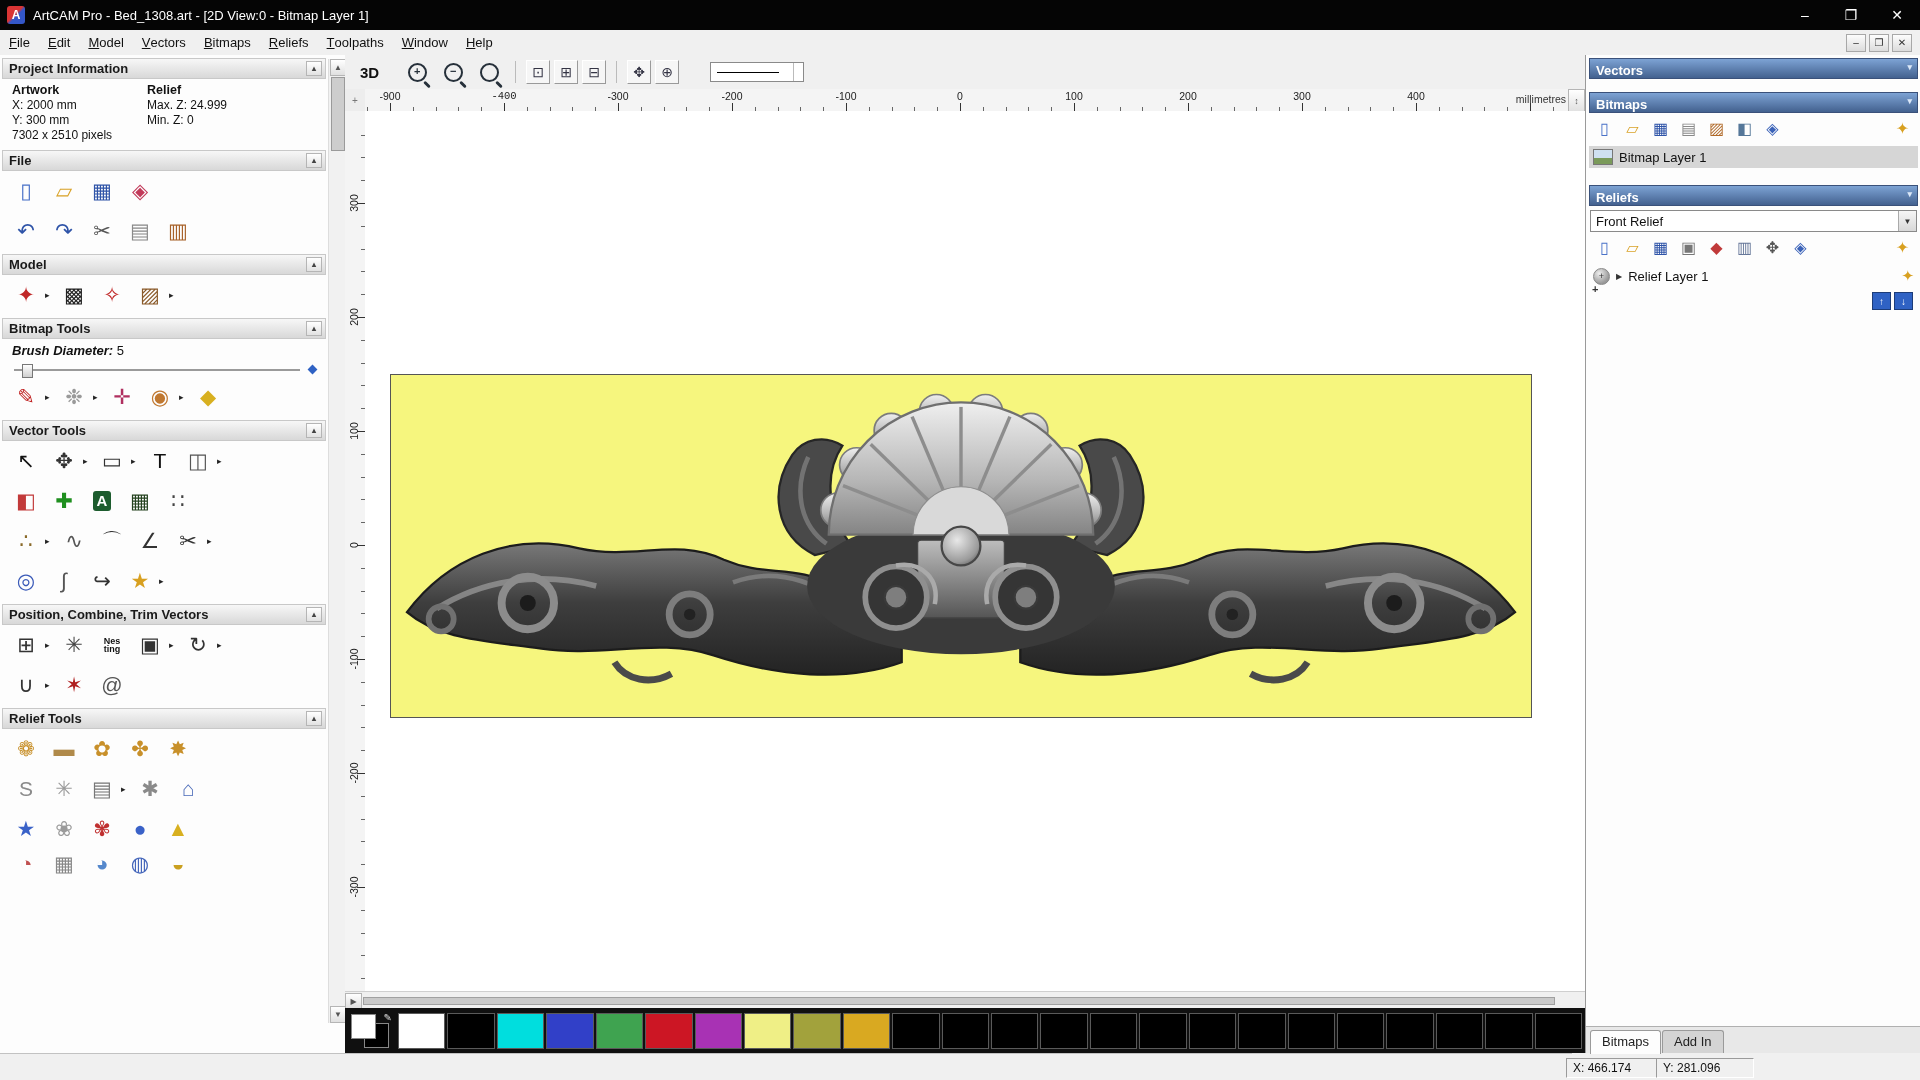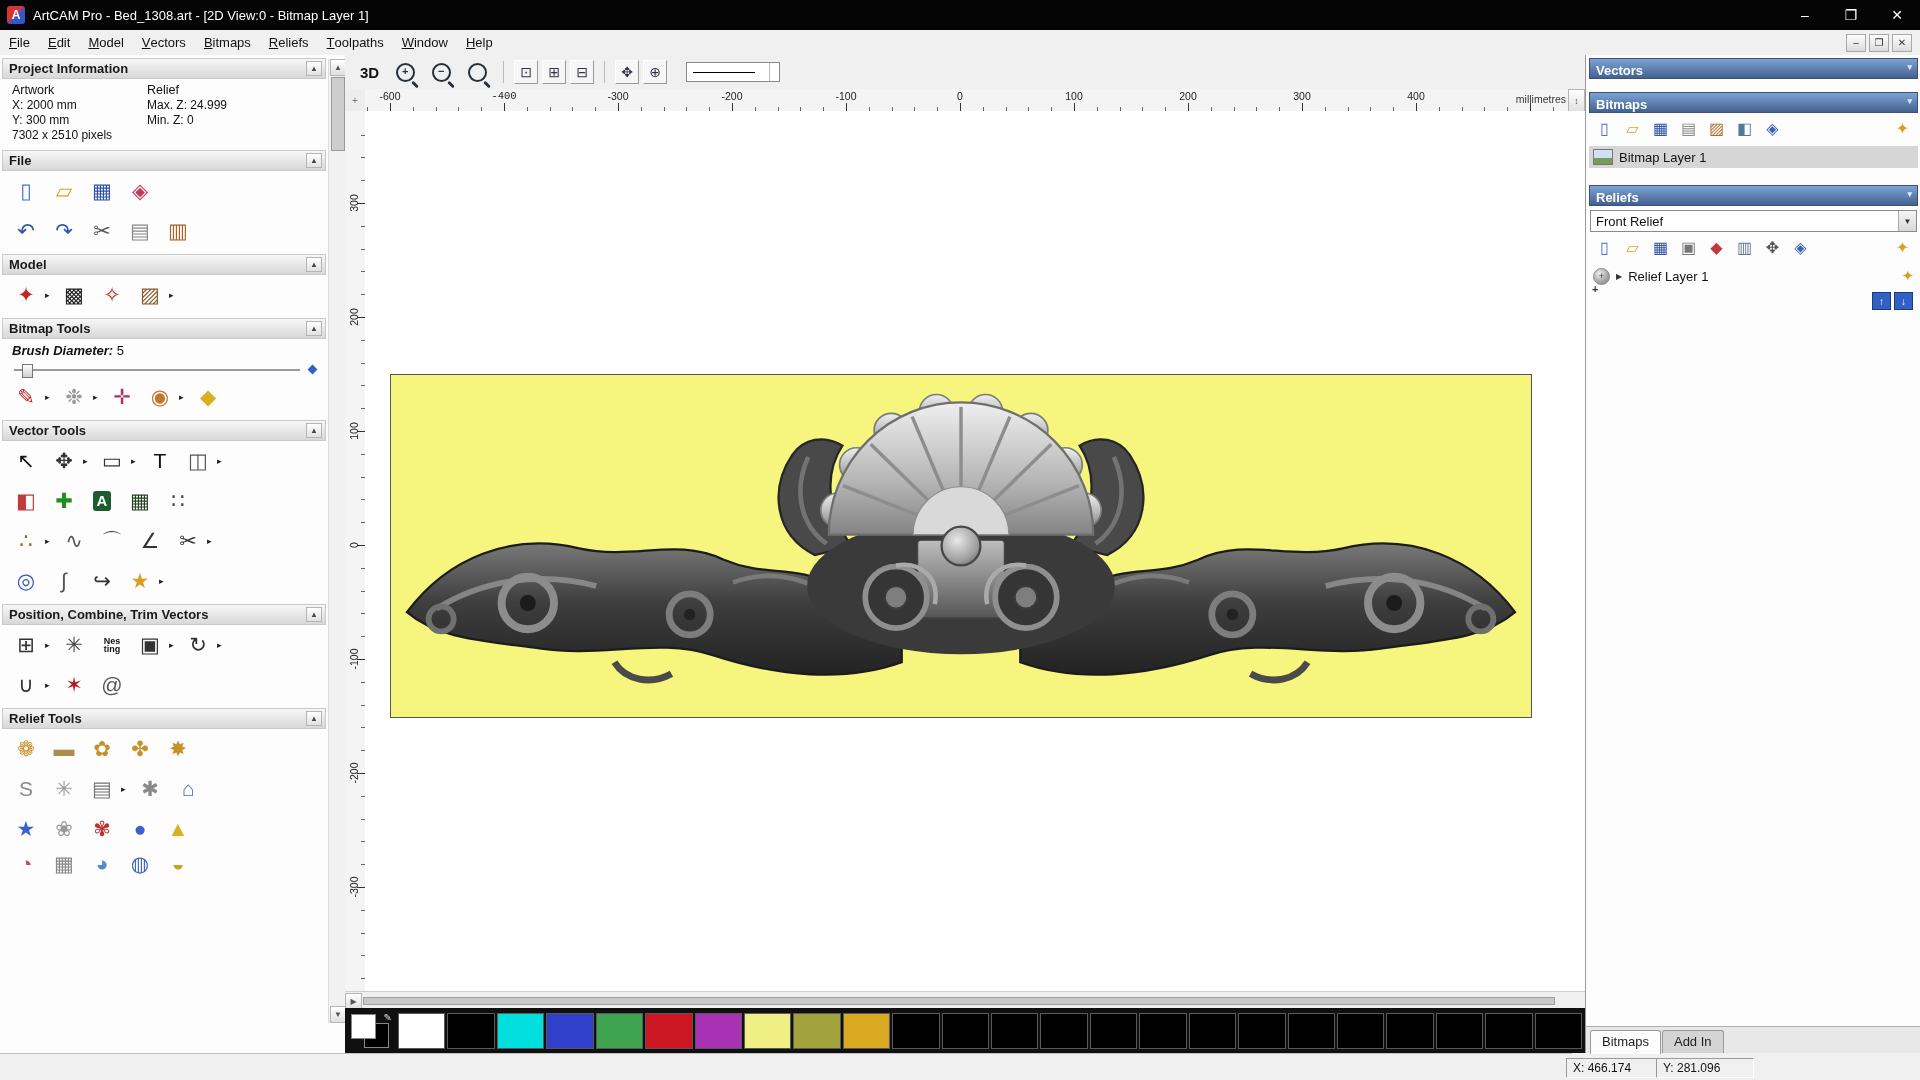--- a/index.html
+++ b/index.html
@@ -27,21 +27,21 @@
               border-right:1px solid #9a9a9a;}
   .lp-content{position:absolute;left:0;top:0;right:17px;bottom:27px;overflow:hidden;}
   .section-header{height:19px;margin:3px 2px 0 2px;background:linear-gradient(#f7f7f7,#d8d8d8);
                   border:1px solid #c8c8c8;display:flex;align-items:center;padding:0 6px;
                   font-weight:bold;font-size:13px;color:#1a1a1a;position:relative;}
   .hdr-btn{position:absolute;right:3px;top:2px;width:14px;height:13px;border:1px solid #b5b5b5;
            background:linear-gradient(#fff,#e2e2e2);font-size:8px;color:#444;
            display:flex;align-items:center;justify-content:center;}
   .pi-grid{display:flex;padding:4px 4px 4px 12px;}
   .pi-col1{width:135px;}
-  .pi-h{font-weight:normal;font-size:12.5px;margin-bottom:1px;}
+  .pi-h{font-weight:bold;font-size:12.5px;margin-bottom:1px;}
   .pi-line{font-size:12px;line-height:15px;color:#111;}
   .icon-row{display:flex;align-items:center;padding:5px 4px 5px 10px;gap:6px;}
   .tool-icon{width:32px;height:30px;display:flex;align-items:center;justify-content:center;
              font-size:21px;position:relative;cursor:default;}
   .tool-icon.sm{width:25px;height:23px;font-size:16px;}
   .tool-icon .glyph.badge{padding:0 4px;border-radius:3px;font-size:15px;font-weight:bold;line-height:20px;}
   .tool-icon.txt2{flex-direction:column;font-size:9px;font-weight:bold;line-height:8px;}
   .drop-arrow{font-size:9px;color:#222;width:7px;margin-left:-3px;}
   .brush-row{padding:4px 0 0 12px;font-size:13px;}
   .brush-label{font-weight:bold;font-style:italic;}
@@ -58,21 +58,21 @@
   .sb-up{top:0;} .sb-down{bottom:0;}
   .sb-thumb{position:absolute;left:2px;top:18px;width:12px;height:72px;background:#cdcdcd;border:1px solid #9a9a9a;}
   .panel-tabs{position:absolute;left:0;right:0;bottom:0;height:26px;background:#e8e8e8;
               border-top:1px solid #b0b0b0;display:flex;align-items:flex-end;padding-left:4px;gap:1px;}
   .tab{padding:3px 11px 4px 11px;border:1px solid #9a9a9a;border-bottom:none;border-radius:3px 3px 0 0;
        background:#d4d4d4;font-size:13px;color:#222;}
   .tab.active{background:#fdfdfd;position:relative;top:1px;padding-bottom:5px;}
   
   #center{position:absolute;left:345px;top:55px;width:1240px;height:998px;background:#fff;}
   .view-toolbar{position:absolute;left:0;top:0;right:0;height:34px;background:#f0f0f0;
-                border-bottom:1px solid #cfcfcf;display:flex;align-items:center;padding-left:10px;gap:5px;}
+                border-bottom:1px solid #cfcfcf;display:flex;align-items:center;padding-left:10px;gap:17px;}
   .btn-3d{font-weight:bold;font-size:15px;padding:2px 5px;color:#111;}
   .mag{position:relative;width:15px;height:15px;border:2px solid #26303a;border-radius:50%;
        font-size:11px;line-height:13px;text-align:center;color:#26303a;font-weight:bold;margin:0 3px;}
   .mag::after{content:"";position:absolute;right:-6px;bottom:-6px;width:8px;height:3px;background:#26303a;
               transform:rotate(45deg);border-radius:2px;}
   .boxed{width:22px;height:22px;border:1px solid #9a9a9a;border-top-color:#fff;border-left-color:#fff;
          background:#f6f6f6;display:flex;align-items:center;justify-content:center;font-size:14px;color:#334;}
   .tb-sep{width:1px;height:22px;background:#bbb;margin:0 6px;}
   .line-style{width:92px;height:18px;background:#fff;border:1px solid #8a8a8a;display:flex;
               align-items:center;margin-left:14px;position:relative;}
@@ -574,21 +574,21 @@
         <div class="tick" style="left: 982.6px;"></div>
         <div class="tick" style="left: 1005.4px;"></div>
         <div class="tick" style="left: 1028.2px;"></div>
         <div class="tick major" style="left: 1051px;"></div>
         <div class="tick" style="left: 1073.8px;"></div>
         <div class="tick" style="left: 1096.6px;"></div>
         <div class="tick" style="left: 1119.4px;"></div>
         <div class="tick" style="left: 1142.2px;"></div>
         <div class="tick major" style="left: 1165px;"></div>
         <div class="tick" style="left: 1187.8px;"></div>
-        <span class="rlabel" style="left: 25px;">-600</span>
+        <span class="rlabel" style="left: 25px;">-900</span>
         <span class="rlabel" style="left: 139px; font-family: Liberation Mono, monospace;">-400</span>
         <span class="rlabel" style="left: 253px;">-300</span>
         <span class="rlabel" style="left: 367px;">-200</span>
         <span class="rlabel" style="left: 481px;">-100</span>
         <span class="rlabel" style="left: 595px;">0</span>
         <span class="rlabel" style="left: 709px;">100</span>
         <span class="rlabel" style="left: 823px;">200</span>
         <span class="rlabel" style="left: 937px;">300</span>
         <span class="rlabel" style="left: 1051px;">400</span>
       </div>

